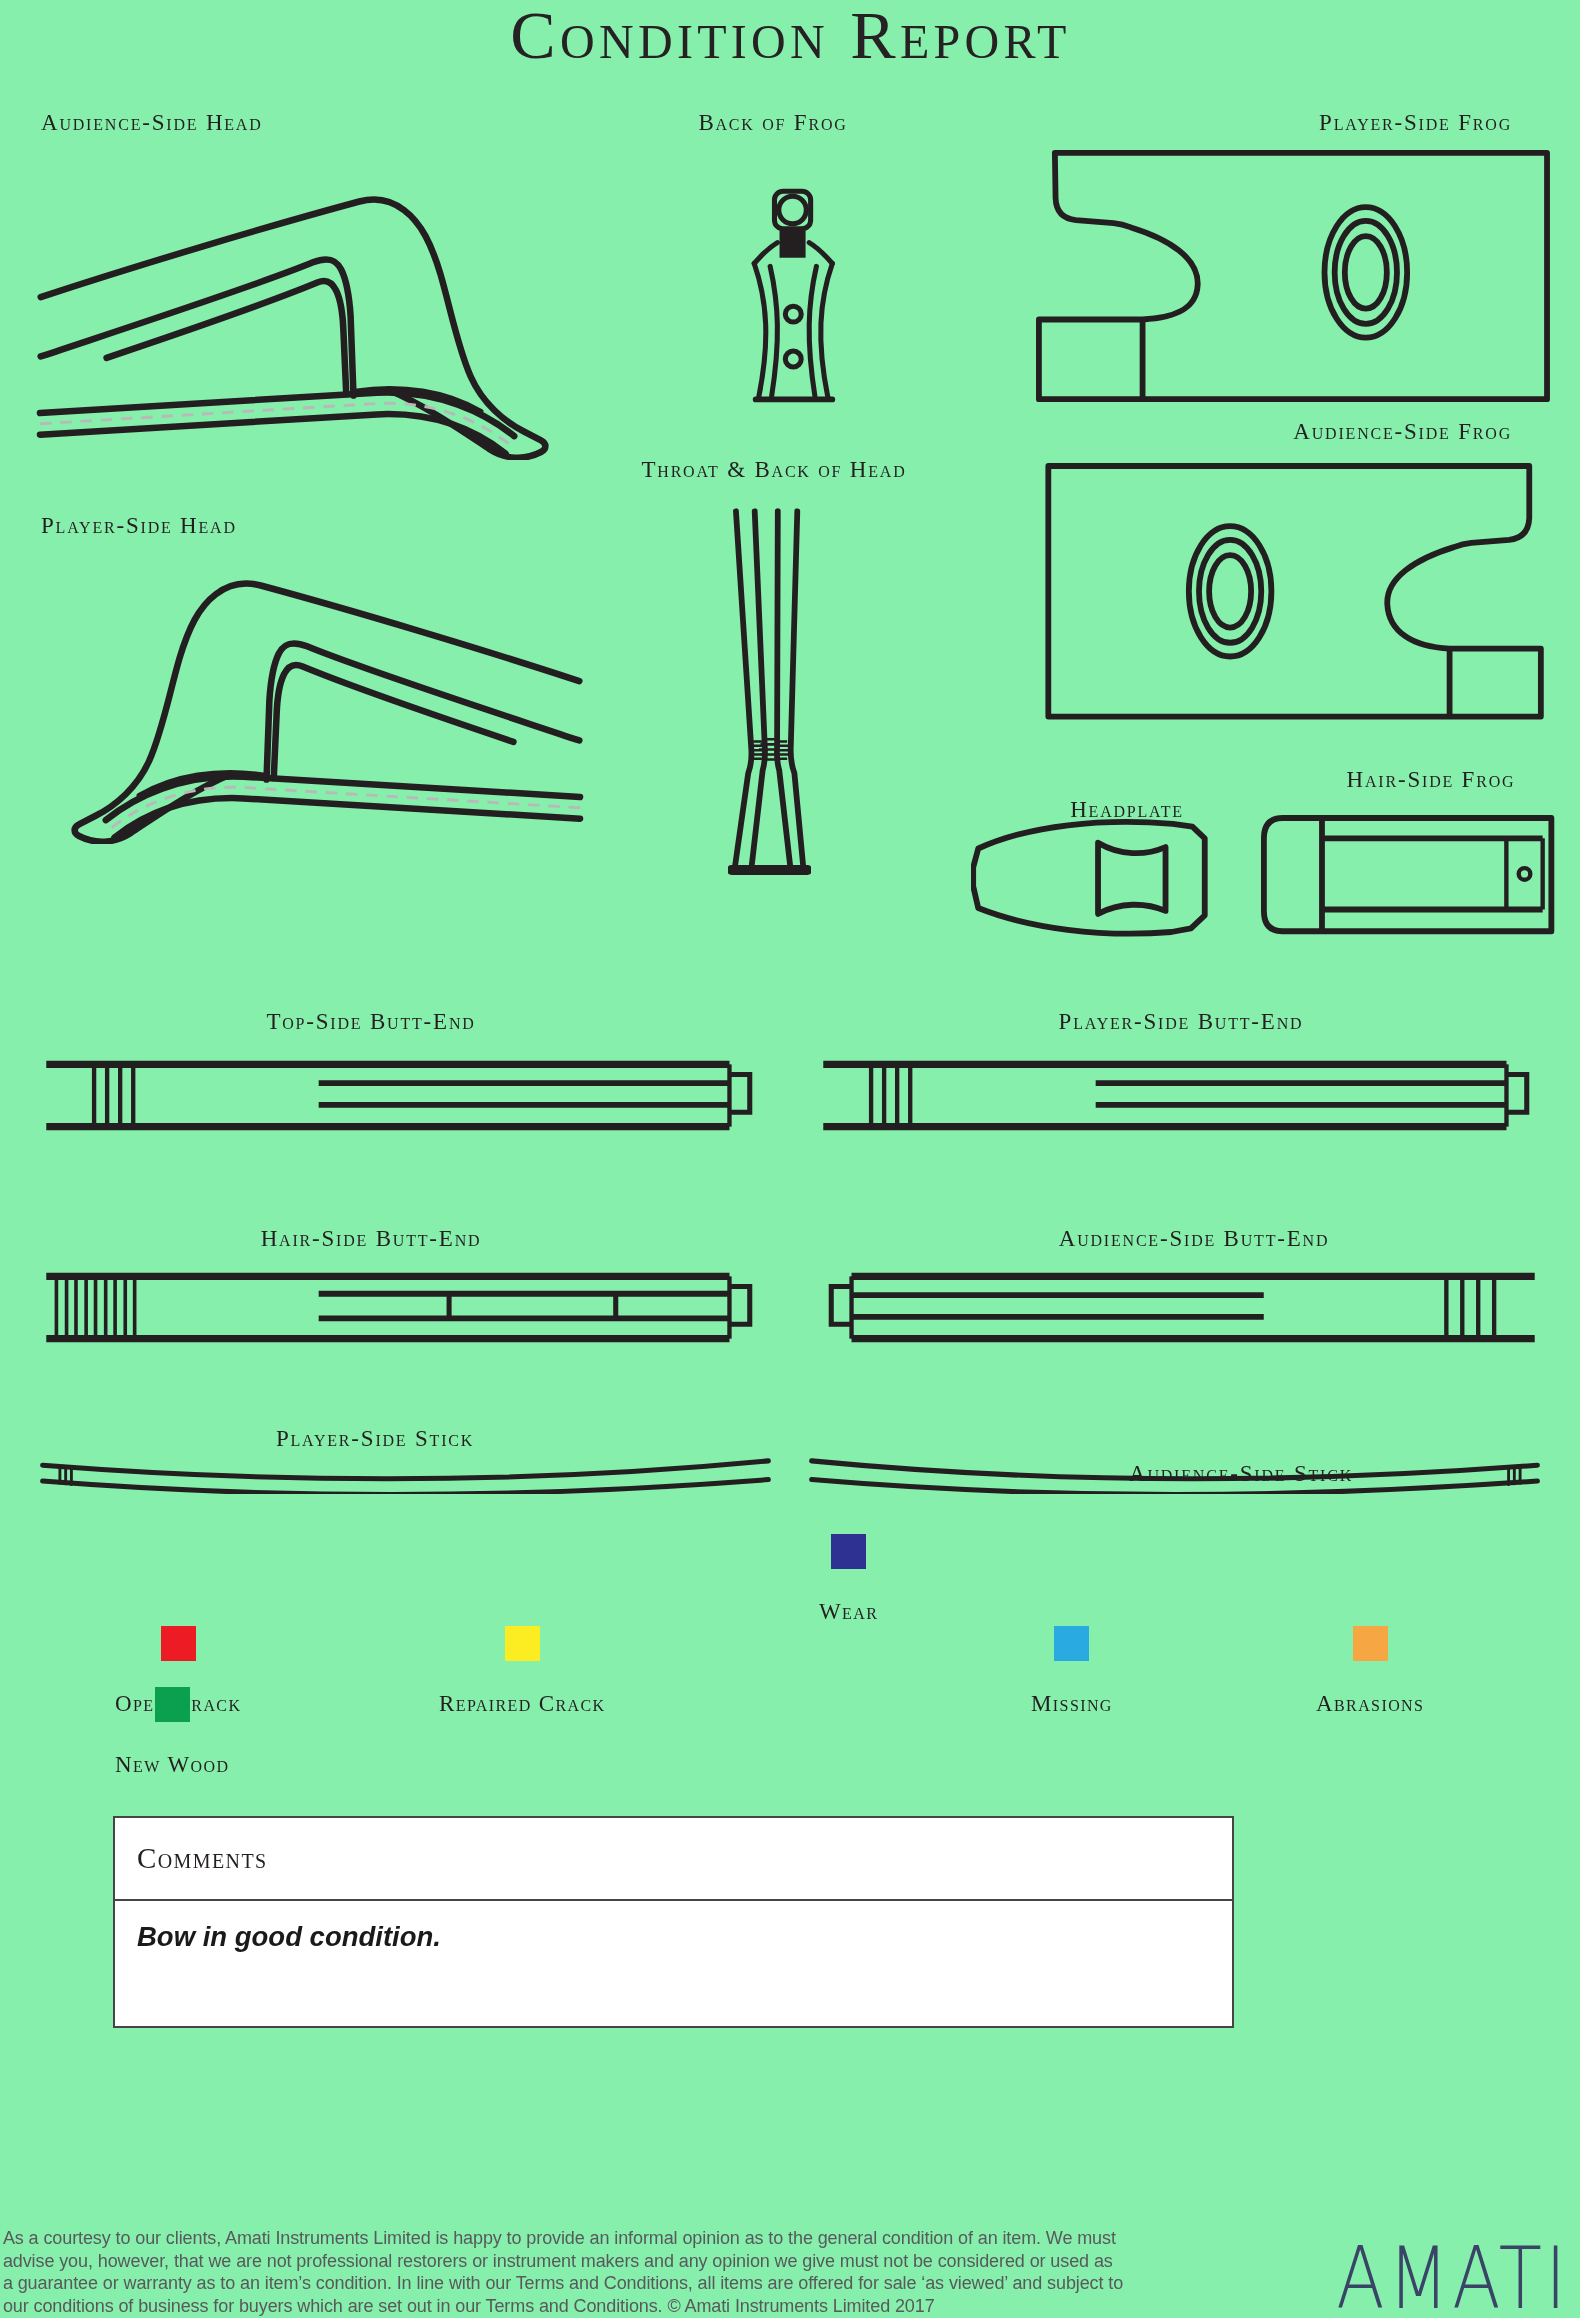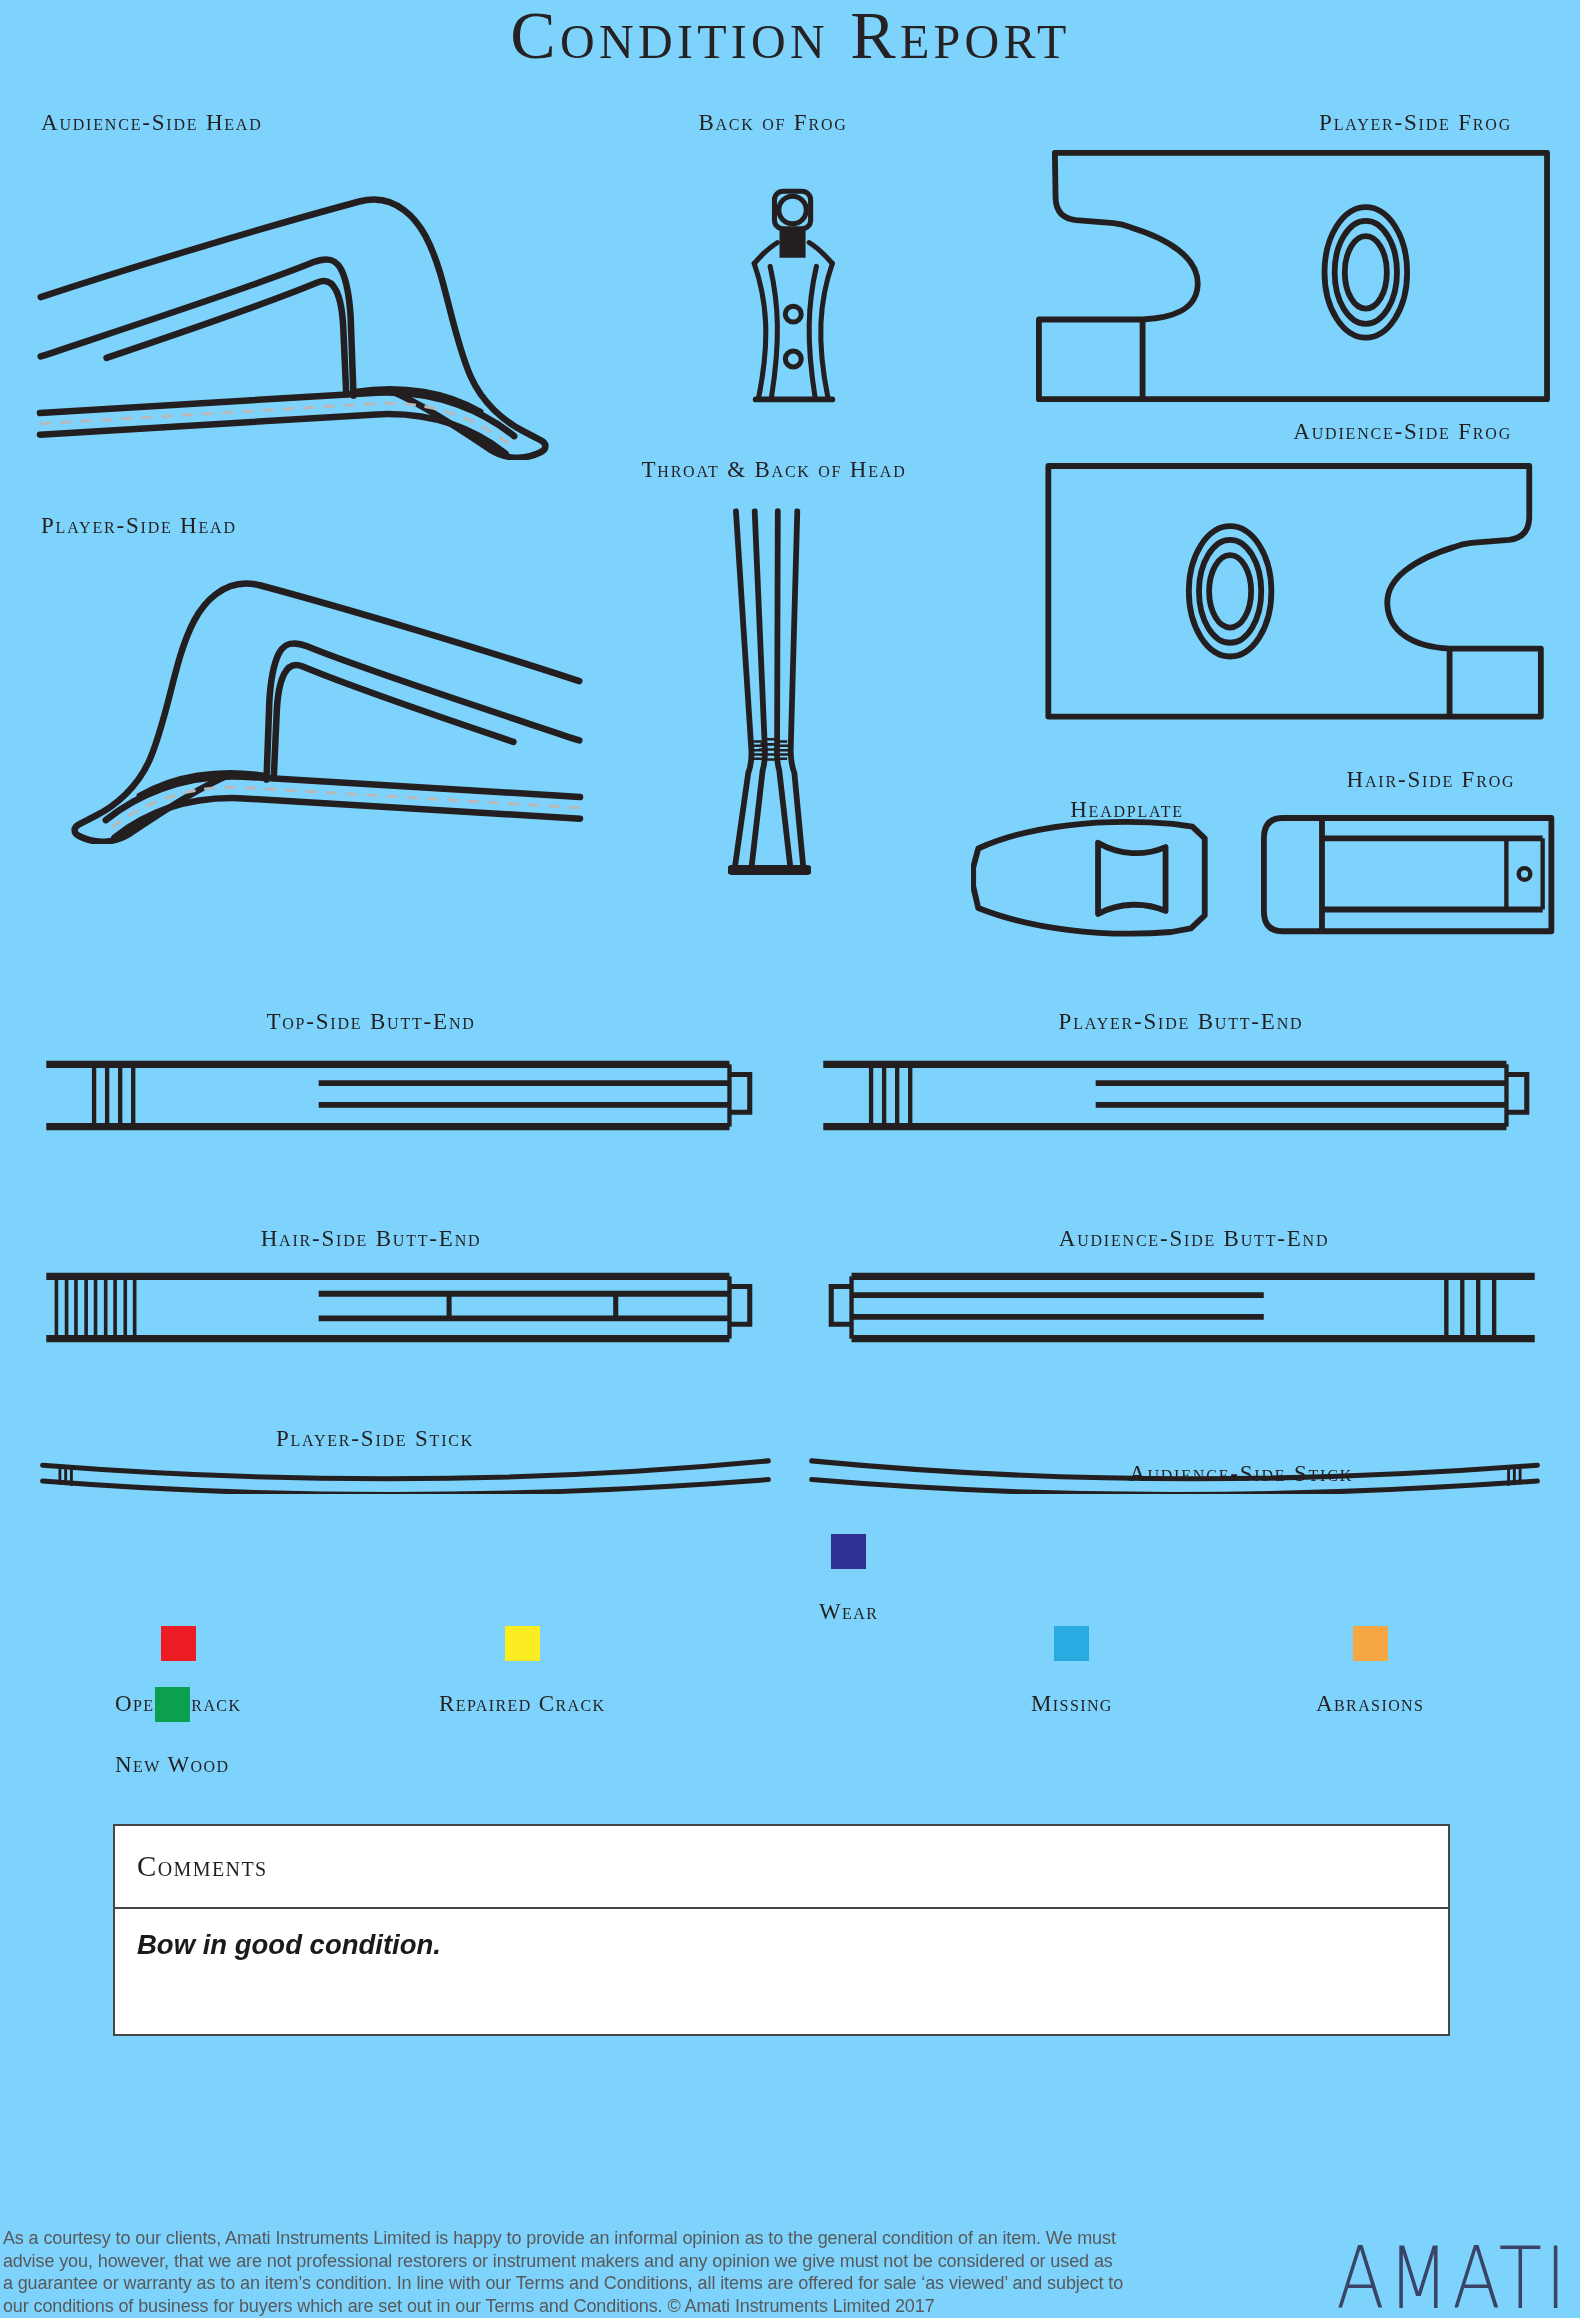--- a/index.html
+++ b/index.html
@@ -1,30 +1,30 @@
 <!DOCTYPE html>
 <html style="font-size:11.6px"><head>
 <meta charset="utf-8">
 <style>
   html,body{margin:0;padding:0;background:#ffffff;}
-  #page{position:relative;width:1581px;height:2319px;background:#7dd3fc;overflow:hidden;
+  #page{position:relative;width:1581px;height:2319px;background:#86efac;overflow:hidden;
         font-family:"Liberation Serif",serif;color:#231f20;}
   .title{position:absolute;top:-4.3px;left:0;width:1581px;text-align:center;
          font-variant:small-caps;font-size:68px;letter-spacing:4.3px;color:#262223;white-space:nowrap;}
   .lbl{position:absolute;font-variant:small-caps;font-size:23px;letter-spacing:1.8px;
        color:#231f20;white-space:nowrap;}
   .lbl.center{transform:translateX(-50%);}
   .lbl.right{transform:translateX(-100%);}
   .drawing{position:absolute;}
   .legend-item{position:absolute;display:flex;align-items:center;gap:25px;flex-direction:column;}
   .swatch{width:35px;height:35px;flex:0 0 35px;}
   .legend-label{font-variant:small-caps;font-size:23px;letter-spacing:1.4px;color:#231f20;
                 line-height:35px;white-space:nowrap;}
-  .comments-box{position:absolute;left:113px;top:1816px;width:1337px;height:212px;
-                border:2.2px solid #454545;background:#ffffff;box-sizing:border-box;margin-top:8px;}
+  .comments-box{position:absolute;left:113px;top:1816px;width:1121px;height:212px;
+                border:2.2px solid #454545;background:#ffffff;box-sizing:border-box;}
   .comments-header{height:81px;border-bottom:2.2px solid #454545;display:flex;align-items:center;
                    padding-left:22px;font-variant:small-caps;font-size:29px;letter-spacing:1.4px;color:#231f20;}
   .comments-body{padding:20px 22px;font-family:"Liberation Sans",sans-serif;font-weight:bold;
                  font-size:27.5px;color:#1a1a1a;font-style:italic;}
   .footer-text{position:absolute;left:2.9px;top:2227px;width:1218px;
                font-family:"Liberation Sans",sans-serif;font-size:18px;line-height:22.5px;
                letter-spacing:-0.1px;color:#58595b;}
   .brand{position:absolute;right:11.6px;top:2228px;font-family:"DejaVu Sans","Liberation Sans",sans-serif;
          font-weight:200;font-size:86px;letter-spacing:4.3px;color:#3a4466;
          transform:scaleX(0.82);transform-origin:right center;white-space:nowrap;}

